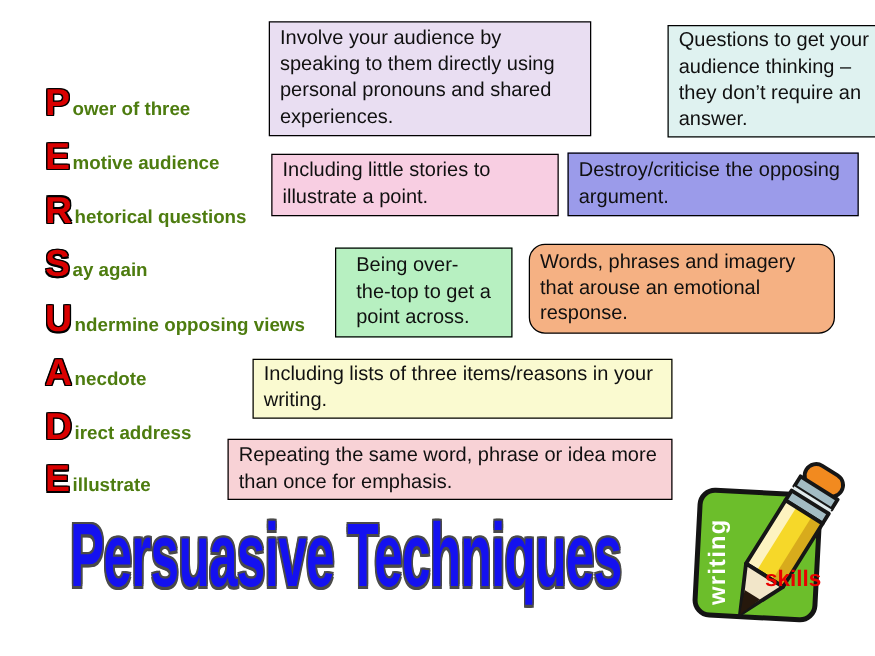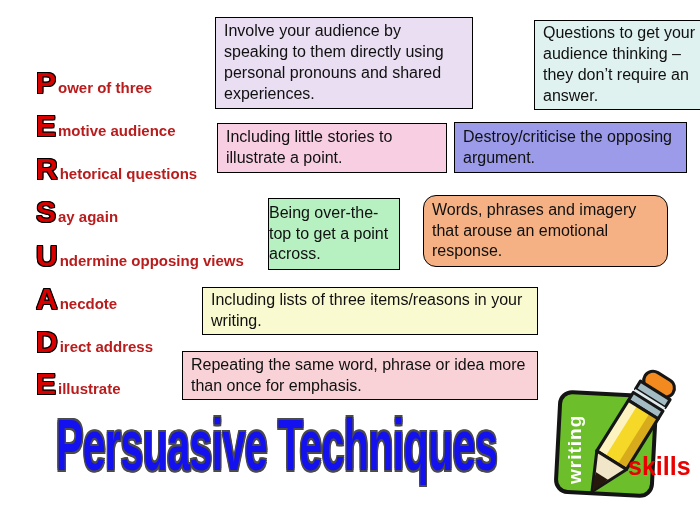--- a/index.html
+++ b/index.html
@@ -8,36 +8,36 @@
     font-family:"Liberation Sans","DejaVu Sans",sans-serif; overflow:hidden;
   }
 
   
   .arow { position:absolute; left:36px; display:flex; align-items:baseline; white-space:nowrap; }
   .arow .big {
     font-size:30px; font-weight:bold; color:#d90000; line-height:1;
     text-shadow:-1px -1px 0 #000, 1px -1px 0 #000, -1px 1px 0 #000, 1px 1px 0 #000,
                 -1px 0 0 #000, 1px 0 0 #000, 0 -1px 0 #000, 0 1px 0 #000;
   }
-  .arow .small { font-size:15px; font-weight:bold; color:#b91c1c; margin-left:2px; }
+  .arow .small { font-size:15px; font-weight:bold; color:#4d7c0f; margin-left:2px; }
   .r0{top:68px}.r1{top:111px}.r2{top:154px}.r3{top:197px}
   .r4{top:241px}.r5{top:284px}.r6{top:327px}.r7{top:369px}
 
   
   .box {
     position:absolute; border:1.5px solid #000; box-sizing:border-box;
     display:flex; align-items:center; justify-content:center;
     text-align:left; font-size:16px; line-height:1.3; color:#101010;
     padding:2px 8px; white-space:pre-wrap;
   }
   .b0{left:215px; top:17px;  width:258px; height:92px;}
   .b1{left:498px; top:20px;  width:190px; height:90px;margin-left:36px;}
   .b2{left:217px; top:123px; width:230px; height:50px;}
   .b3{left:454px; top:122px; width:233px; height:51px;}
-  .b4{left:268px; top:198px; width:132px; height:72px; padding:2px 0;}
+  .b4{left:268px; top:198px; width:142px; height:72px; padding:2px 16px;}
   .b5{left:423px; top:195px; width:245px; height:72px;border-radius:13px;}
   .b6{left:202px; top:287px; width:336px; height:48px;}
   .b7{left:182px; top:351px; width:356px; height:49px;}
 
   
   .title {
     position:absolute; left:56px; top:409px;
     font-size:72px; font-weight:bold; line-height:1; color:#1411f0;
     letter-spacing:-1px; white-space:nowrap;
     transform:scaleX(0.57); transform-origin:left center;
@@ -53,22 +53,22 @@
     transform:rotate(3deg); box-sizing:border-box;
   }
   .logo-writing {
     position:absolute; left:14px; top:26px; height:94px; width:26px;
     writing-mode:vertical-rl; transform:rotate(180deg);
     color:#ffffff; font-size:19px; font-weight:bold; letter-spacing:1px;
     text-align:center; line-height:26px;
   }
   .pencil-svg { position:absolute; left:18px; top:-14px; }
   .logo-skills {
-    position:absolute; left:80px; top:78px;
-    font-size:25px; font-weight:bold; color:#e90000; line-height:1;
+    position:absolute; left:64px; top:78px;
+    font-size:18px; font-weight:bold; color:#e90000; line-height:1;
   }
 </style>
 </head>
 <body>
 
 <div class="stage">
 
   <div>
     <div class="arow r0">
       <span class="big">P</span>

